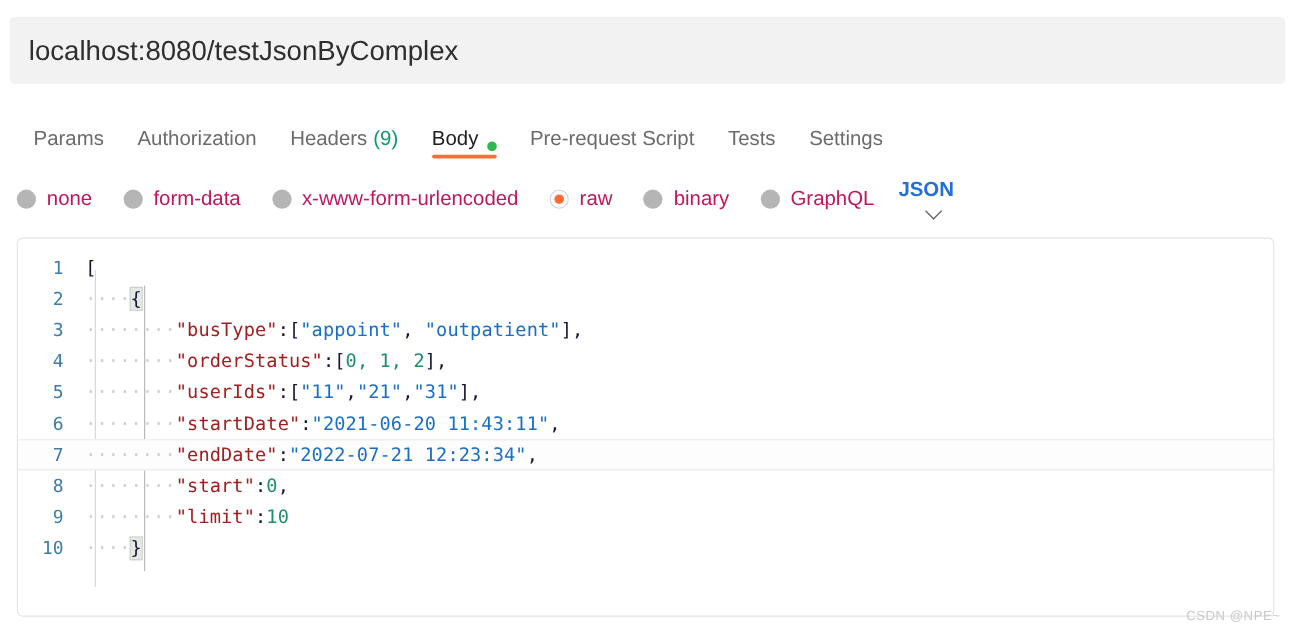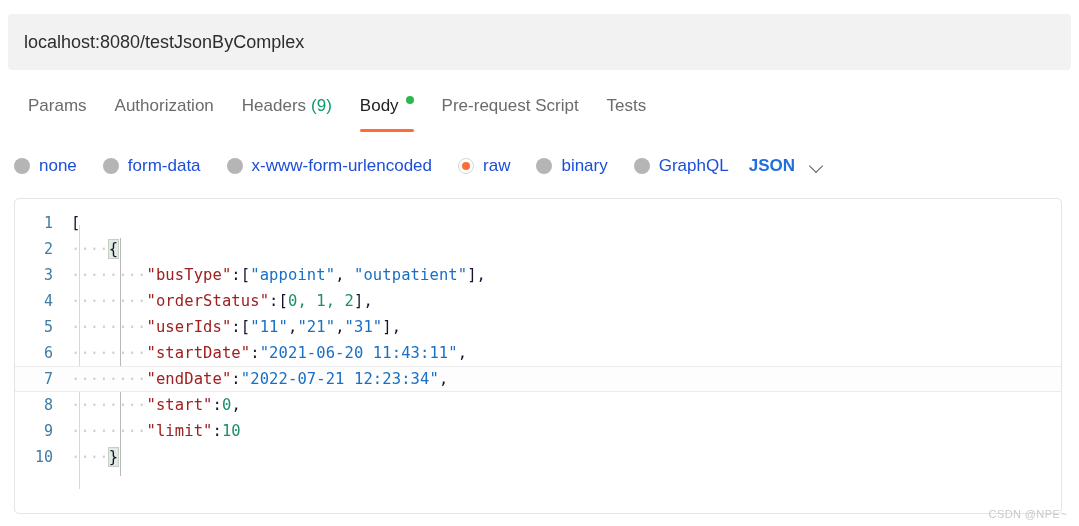--- a/index.html
+++ b/index.html
@@ -59,21 +59,21 @@
     height: 9px;
     border-right: 1.6px solid #9a9a9a;
     border-bottom: 1.6px solid #9a9a9a;
     transform: rotate(45deg);
   }
   .url-input {
     flex: 1;
     display: flex;
     align-items: center;
     padding-left: 16px;
-    font-size: 18px;
+    font-size: 23px;
     color: #2e2e2e;
     cursor: text;
     overflow: hidden;
     white-space: nowrap;
   }
 
   
   .tabs {
     position: absolute;
     left: 14px;
@@ -83,21 +83,21 @@
     align-items: flex-start;
   }
   .tab {
     position: relative;
     padding: 4px 14px 0 14px;
     font-size: 17px;
     color: #6b6b6b;
     cursor: pointer;
     white-space: nowrap;
     display: flex;
-    align-items: flex-start;
+    align-items: flex-end;
     height: 34px;
     box-sizing: border-box;
   }
   .tab.active {
     color: #212121;
   }
   .tab .underline {
     position: absolute;
     left: 14px;
     right: 14px;
@@ -154,27 +154,28 @@
     position: absolute;
     left: 3px;
     top: 3px;
     width: 8px;
     height: 8px;
     border-radius: 50%;
     background: #ff6c37;
   }
   .radio-label {
     font-size: 17px;
-    color: #1d4ed8;
+    color: #be185d;
   }
   .format-select {
     display: flex;
     align-items: center;
     cursor: pointer;
     margin-left: -6px;
+    flex-direction: column;
   }
   .format-label {
     font-size: 17px;
     font-weight: bold;
     color: #1f6fdd;
     margin-right: 14px;
   }
   .format-select .chev::before {
     border-color: #5c5c5c;
   }
@@ -276,20 +277,23 @@
     <span>Body</span>
     <span class="green-dot"></span>
     <span class="underline"></span>
   </div>
   <div class="tab">
     <span>Pre-request Script</span>
   </div>
   <div class="tab">
     <span>Tests</span>
   </div>
+  <div class="tab">
+    <span>Settings</span>
+  </div>
 </div>
 
 <div class="radios">
   <div class="radio-item">
     <span class="radio-dot"></span>
     <span class="radio-label">none</span>
   </div>
   <div class="radio-item">
     <span class="radio-dot"></span>
     <span class="radio-label">form-data</span>

